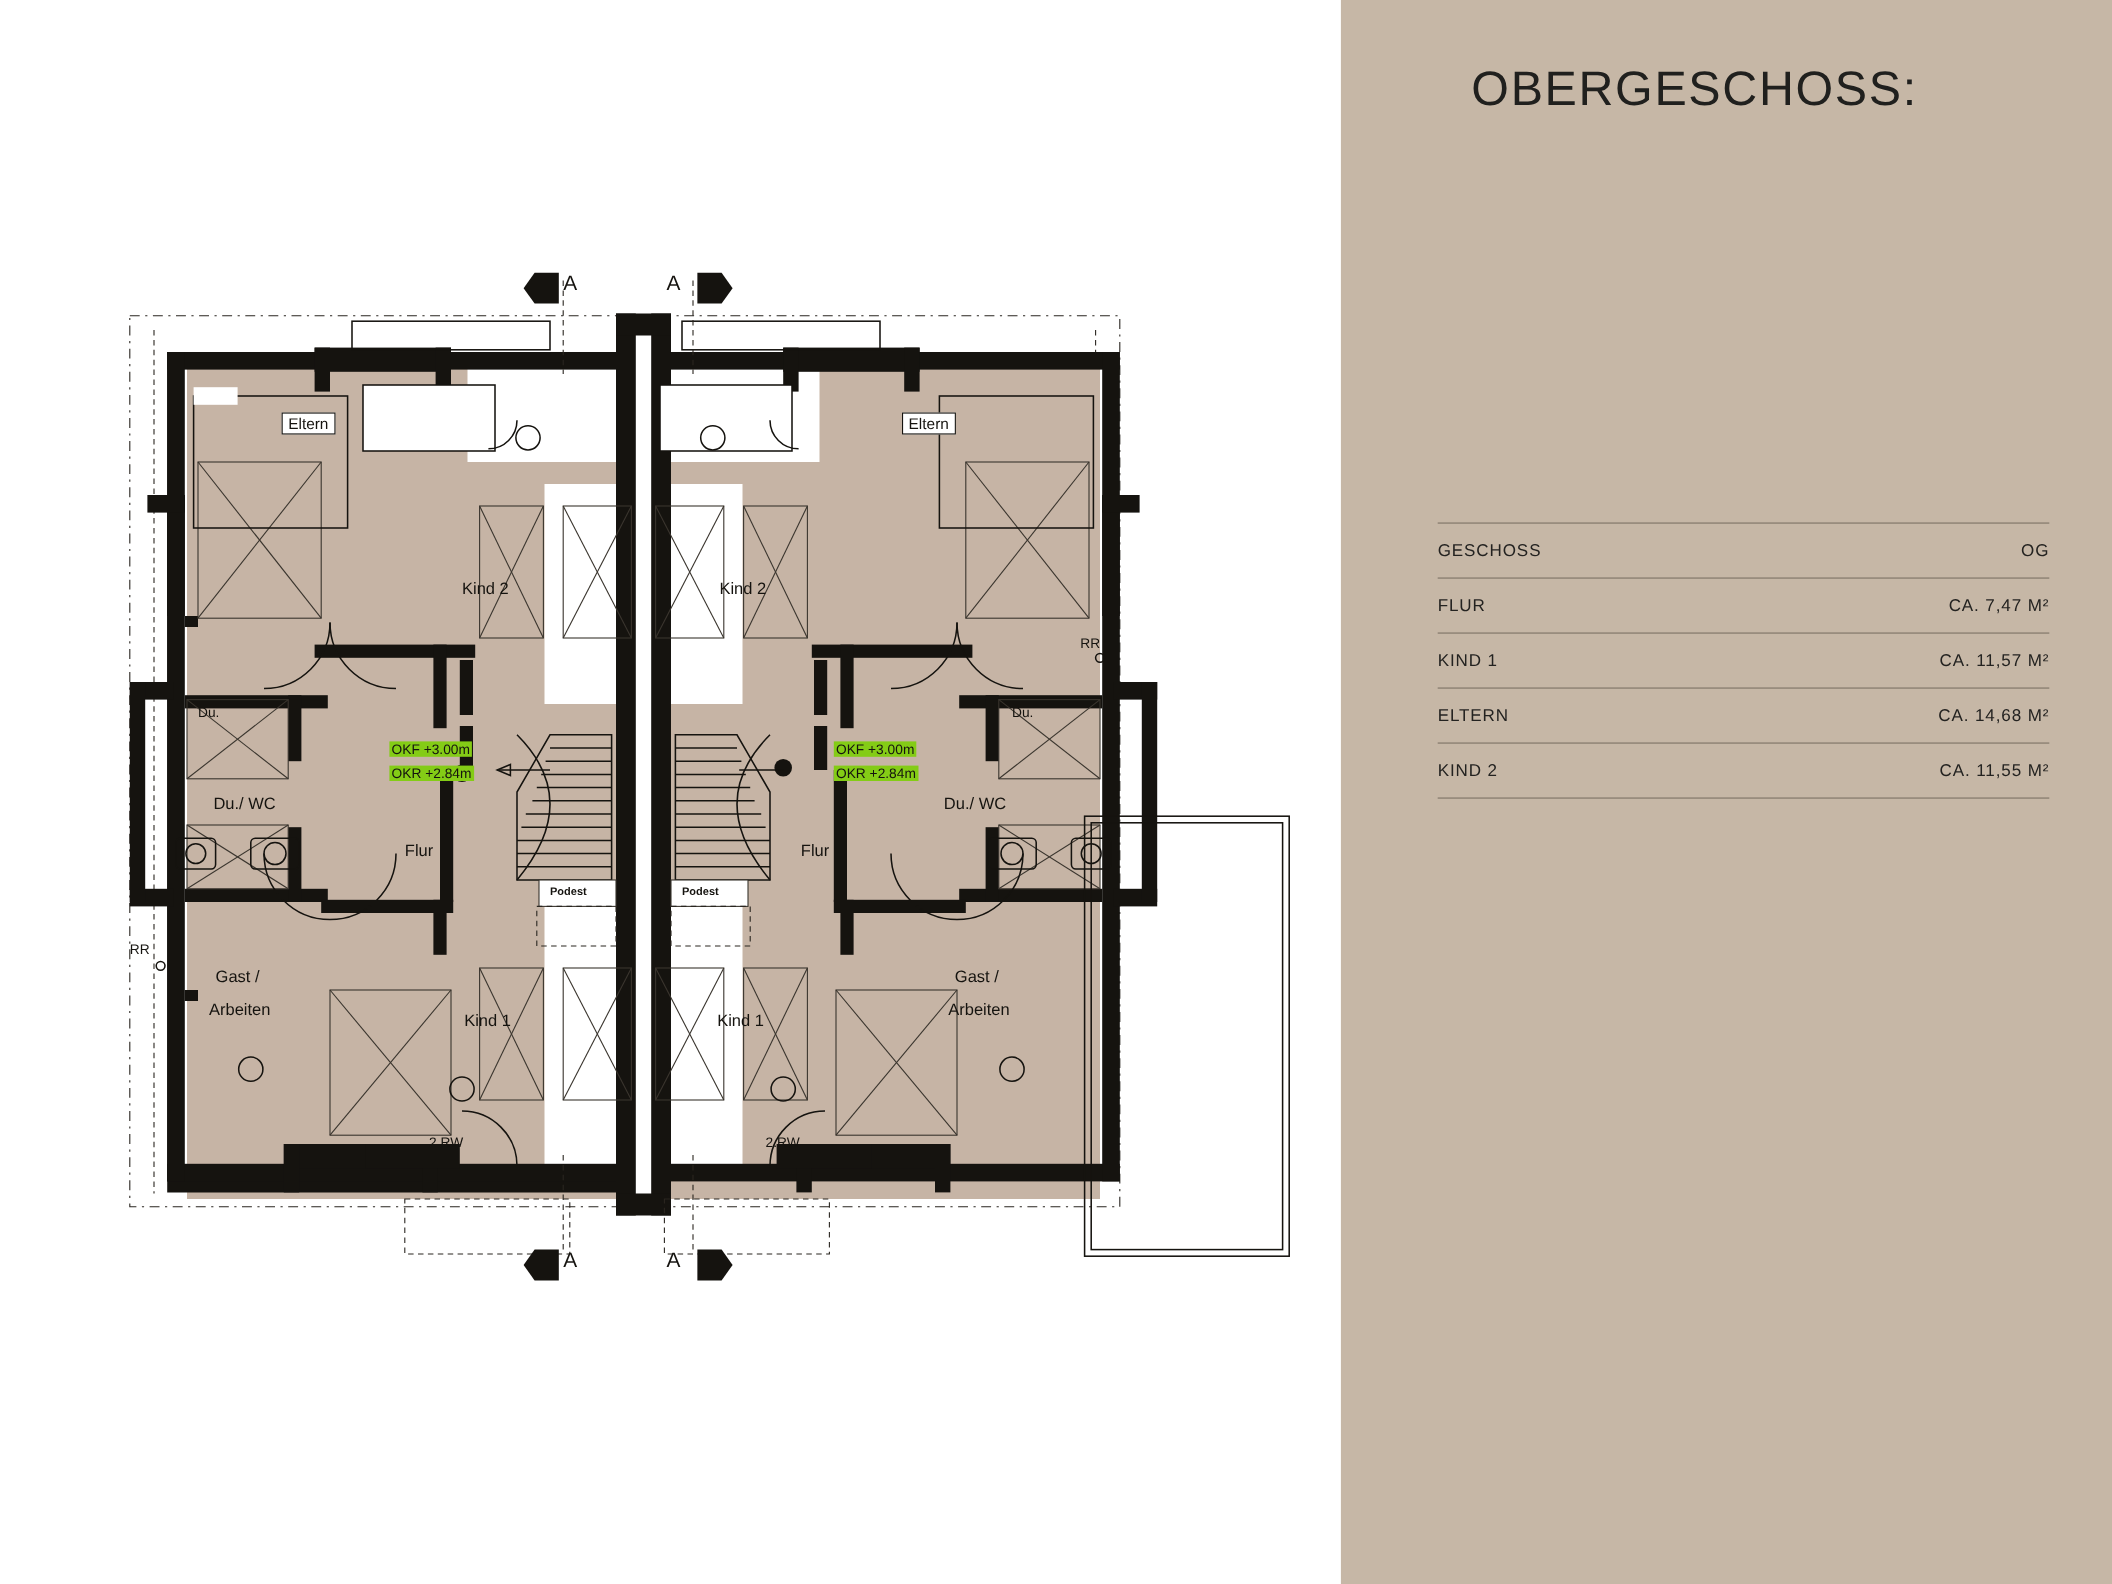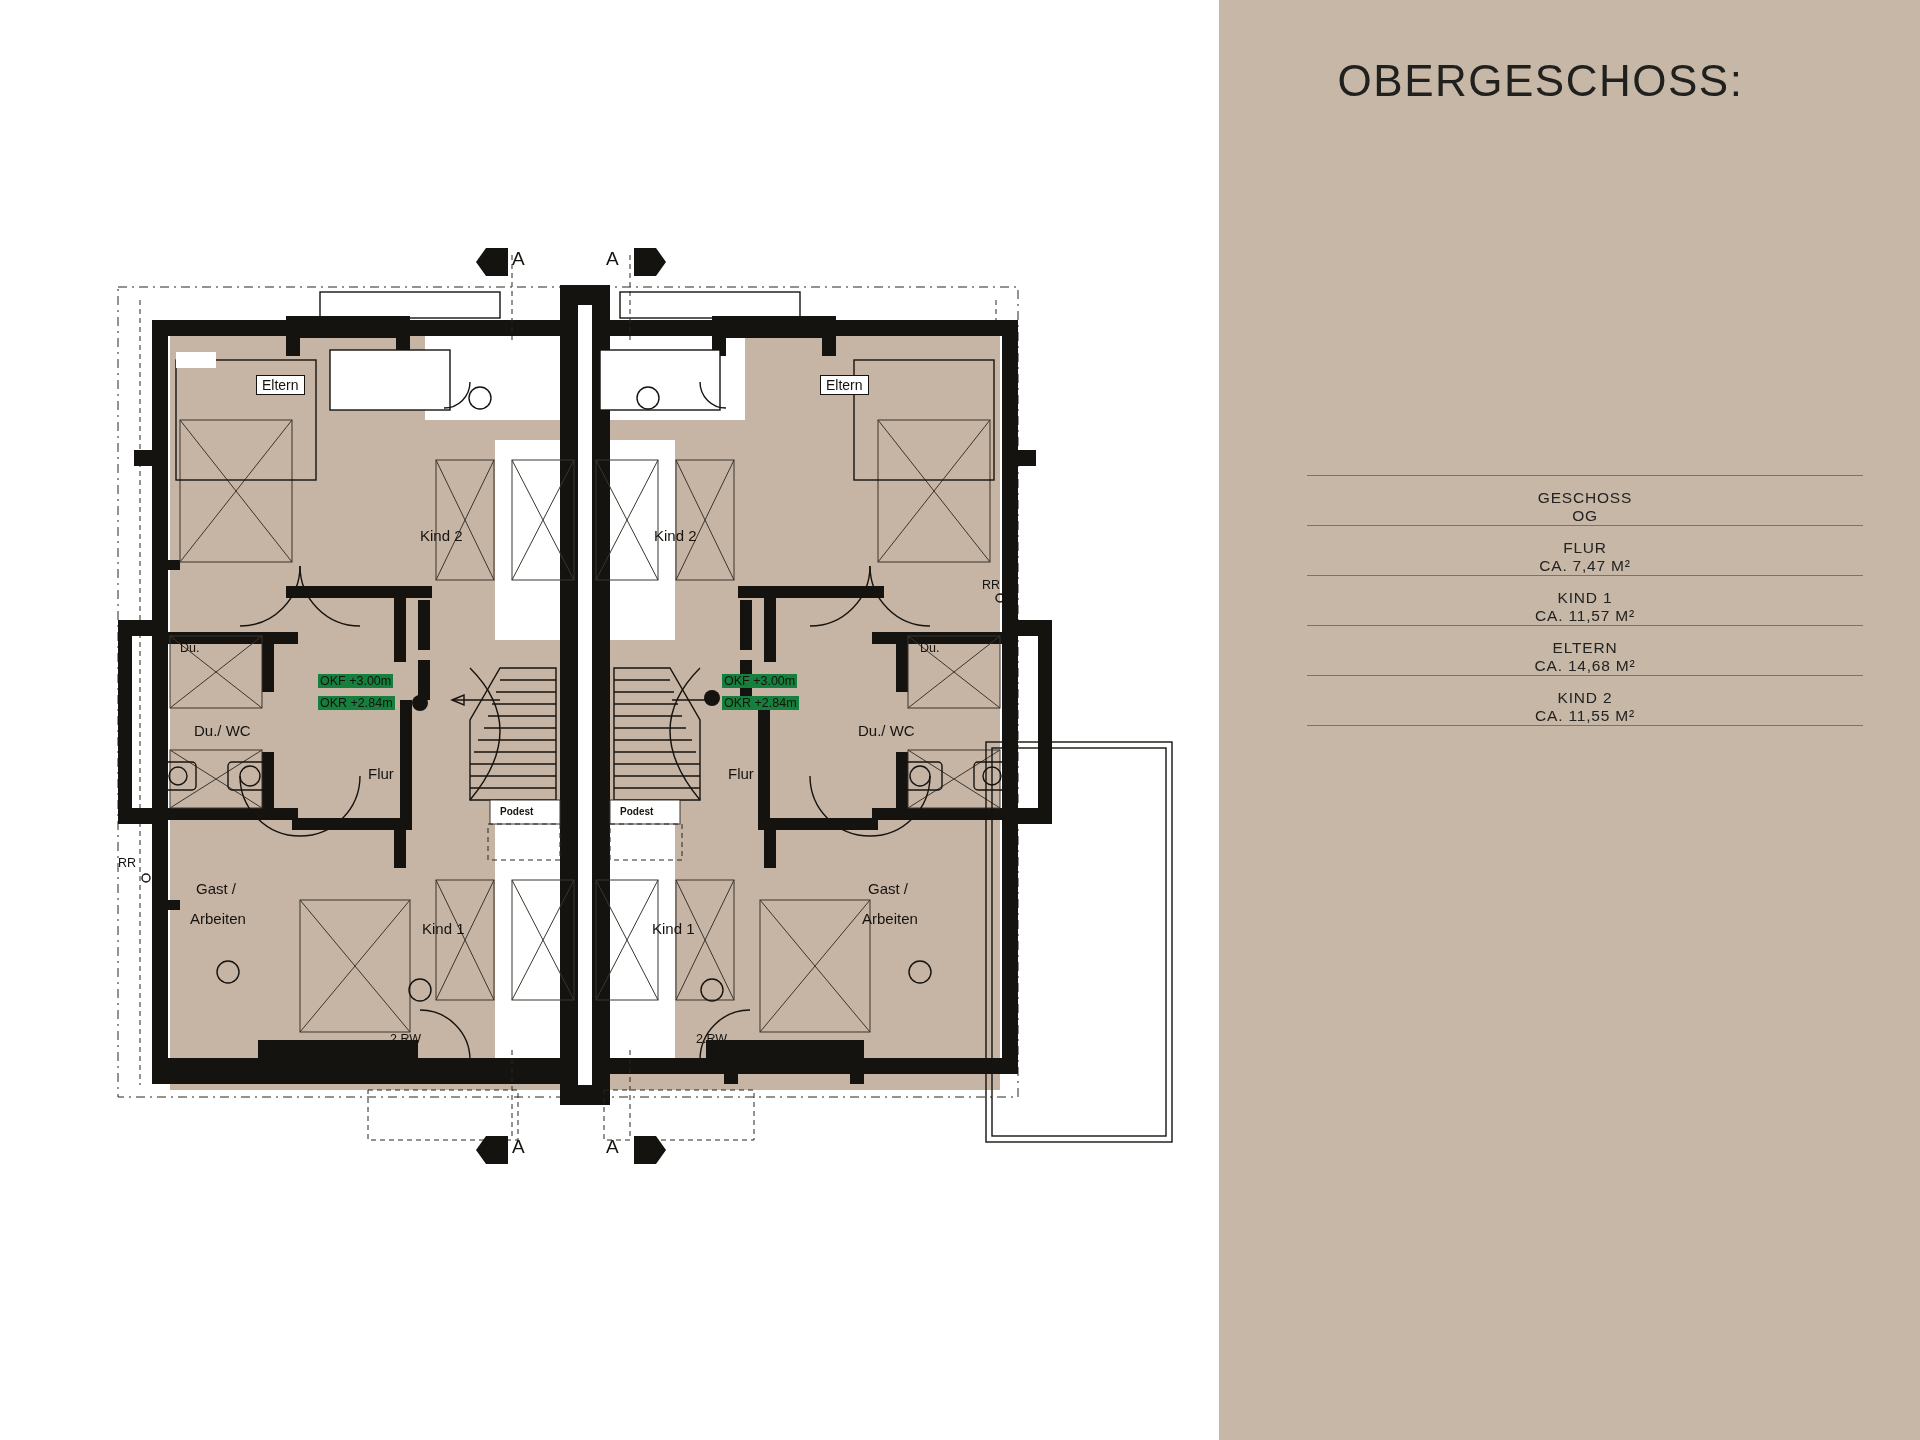--- a/index.html
+++ b/index.html
@@ -40,28 +40,27 @@
     font-weight: 400;
   }
   .spec-table {
     position: absolute;
     left: 88px;
     top: 475px;
     width: 556px;
   }
   .spec-row {
     display: flex;
-    justify-content: flex-end;
+    justify-content: space-between;
     align-items: center;
     border-bottom: 1px solid #7d7264;
     height: 49px;
     font-size: 15.5px;
     letter-spacing: 0.8px;
     color: #232220;
-    flex-direction: column;
   }
   .spec-row:first-child {
     border-top: 1px solid #7d7264;
   }
   .spec-key { text-transform: uppercase; }
   .spec-val { text-transform: uppercase; }
 
   
   .plan {
     position: absolute;
@@ -81,22 +80,23 @@
   }
   .lbl.small { font-size: 12.5px; }
   .lbl.tiny  { font-size: 10px; font-weight: bold; }
   .lbl.boxed {
     background: #ffffff;
     border: 1px solid #15130f;
     padding: 1px 5px;
     font-size: 14px;
   }
   .lbl.white-bg {
-    background: #15803d;
+    background: #84cc16;
     padding: 0 2px;
+    margin-left: 36px;
   }
   .sec-letter { font-size: 19px; }
 </style>
 </head>
 <body>
 
 <div class="page">
 
   <div class="plan">
     <svg width="1219" height="1440" viewBox="0 0 1219 1440" xmlns="http://www.w3.org/2000/svg">

